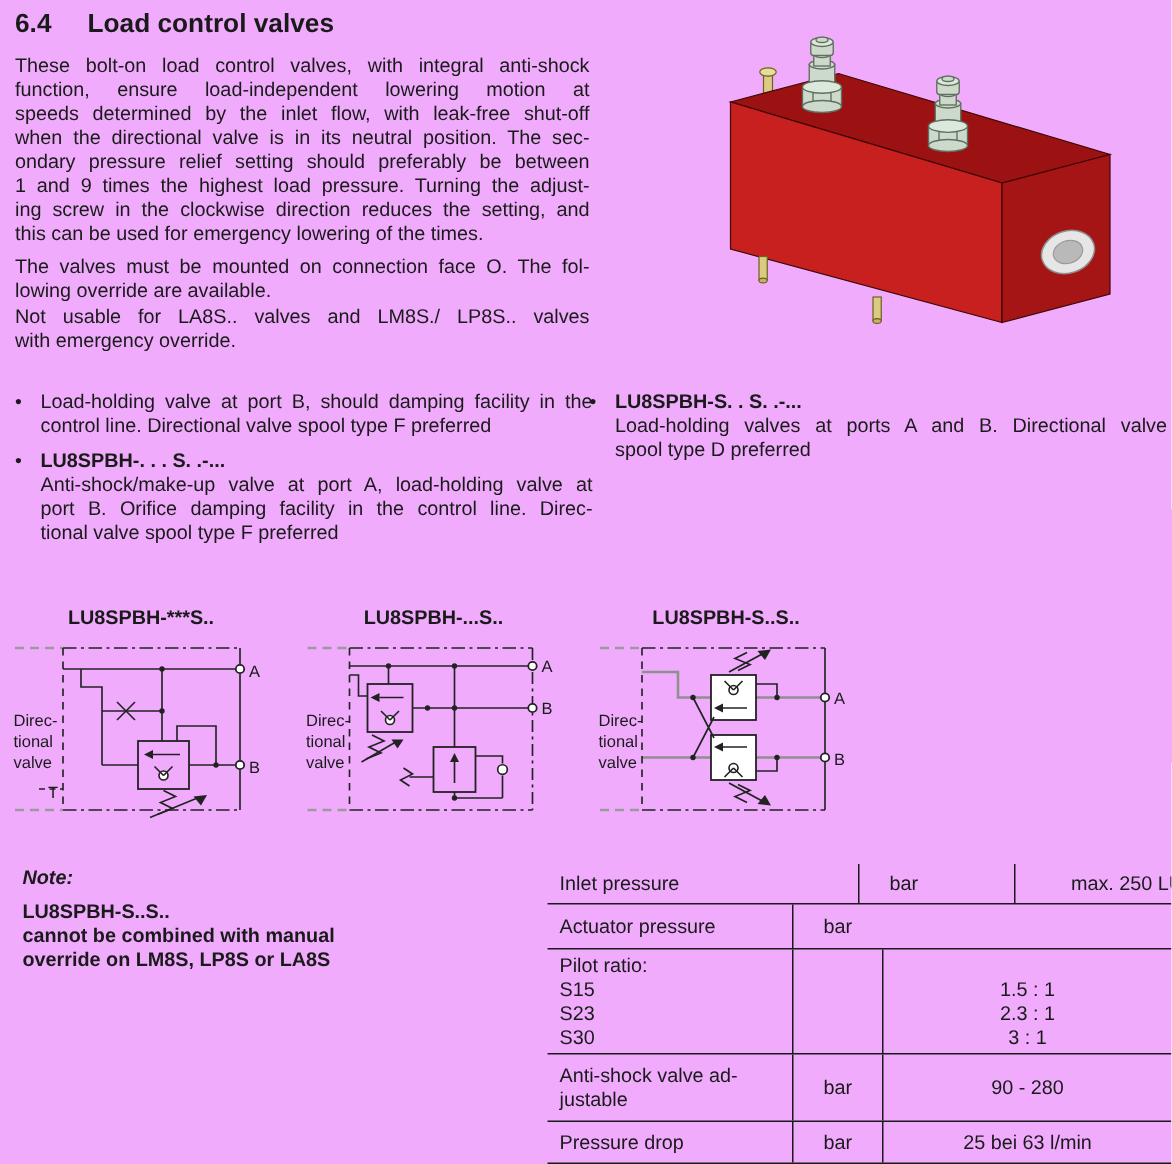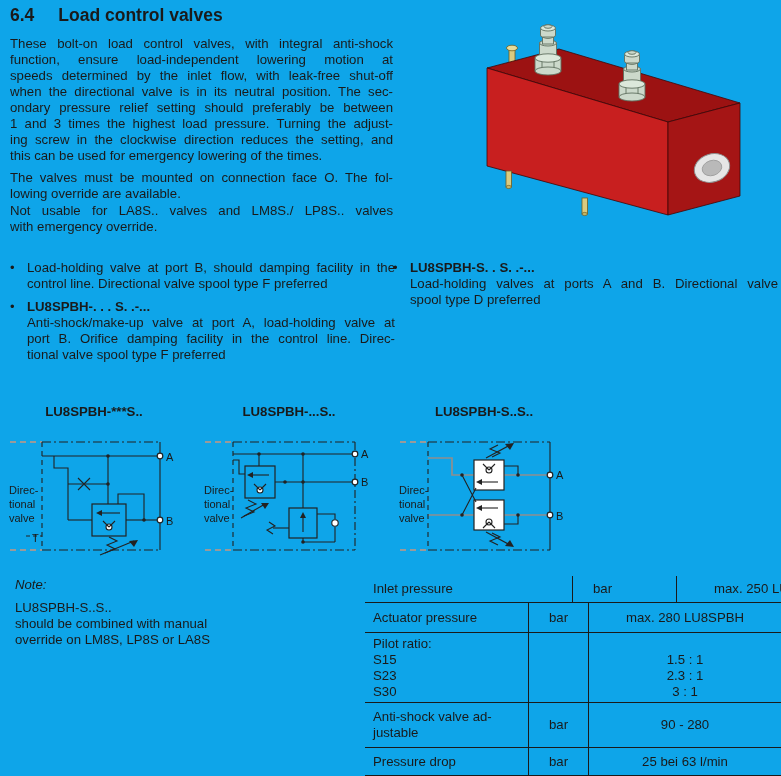--- a/index.html
+++ b/index.html
@@ -1,32 +1,32 @@
 <!DOCTYPE html>
 <html><head>
 <meta charset="utf-8">
 <style>
   html,body{margin:0;padding:0;background:#fff;}
-  .page{position:relative;width:781px;height:776px;background:#0ea5e9;overflow:hidden;
+  .page{position:relative;width:781px;height:776px;background:#f0abfc;overflow:hidden;
         font-family:"Liberation Sans",sans-serif;color:#1a1a1a;}
   .h1{position:absolute;left:10px;top:5px;font-size:17.5px;font-weight:bold;}
   .h1 .num{display:inline-block;margin-right:24px;}
   .para{position:absolute;left:10px;width:383px;font-size:13.2px;line-height:16px;}
   .jline{text-align:justify;text-align-last:justify;}
   .jline.last{text-align-last:left;}
   .line{white-space:nowrap;}
   .bullets{position:absolute;font-size:13.2px;line-height:16px;}
   .bullet-item{display:grid;grid-template-columns:17px 1fr;margin-bottom:7px;}
   .bullet-mark{font-size:13px;}
   .bullet-code{font-weight:bold;}
   .diag-block{position:absolute;top:404px;width:172px;}
-  .diag-title{text-align:center;font-size:13.2px;font-weight:bold;margin-bottom:15px;}
+  .diag-title{text-align:center;font-size:13.2px;font-weight:bold;margin-bottom:5px;}
   .diag svg{display:block;}
   .diag text{font-family:"Liberation Sans",sans-serif;font-size:11px;fill:#1a1a1a;}
-  .note{position:absolute;left:15px;top:577px;font-size:13.2px;line-height:16px;}
+  .note{position:absolute;left:15px;top:577px;font-size:13.2px;line-height:16px;font-weight:bold;}
   .note-label{font-style:italic;margin-bottom:7px;}
   .spec-table{position:absolute;left:365px;top:576px;width:416px;font-size:13.2px;line-height:16px;}
   .trow{display:grid;grid-template-columns:163px 60px 193px;border-bottom:1.4px solid #1a1a1a;box-sizing:border-box;}
   .tcell{display:flex;flex-direction:column;justify-content:center;box-sizing:border-box;padding:2px 4px;}
   .tcell.param{padding-left:8px;}
   .tcell.unit,.tcell.value{border-left:1.3px solid #1a1a1a;}
   .tcell.unit div,.tcell.value div{text-align:center;}
   .r1{height:27px;gap:44px;} .r2{height:30px;} .r3{height:70px;} .r4{height:45px;} .r5{height:28px;}
   .product{position:absolute;left:440px;top:8px;}
 </style>
@@ -38,21 +38,21 @@
   <div class="h1">
     <span class="num">6.4</span><span>Load control valves</span>
   </div>
 
   <div class="para" style="top:36px;">
       <div class="jline">These bolt-on load control valves, with integral anti-shock</div>
       <div class="jline">function, ensure load-independent lowering motion at</div>
       <div class="jline">speeds determined by the inlet flow, with leak-free shut-off</div>
       <div class="jline">when the directional valve is in its neutral position. The sec-</div>
       <div class="jline">ondary pressure relief setting should preferably be between</div>
-      <div class="jline">1 and 3 times the highest load pressure. Turning the adjust-</div>
+      <div class="jline">1 and 9 times the highest load pressure. Turning the adjust-</div>
       <div class="jline">ing screw in the clockwise direction reduces the setting, and</div>
       <div class="jline last">this can be used for emergency lowering of the times.</div>
     </div>
   <div class="para" style="top:170px;">
       <div class="jline">The valves must be mounted on connection face O. The fol-</div>
       <div class="jline last">lowing override are available.</div>
     </div>
   <div class="para" style="top:203px;">
       <div class="jline">Not usable for LA8S.. valves and LM8S./ LP8S.. valves</div>
       <div class="jline last">with emergency override.</div>
@@ -292,21 +292,21 @@
       <text x="1" y="60">Direc-</text>
       <text x="1" y="74">tional</text>
       <text x="1" y="88">valve</text>
     </svg>
   </div>
 
   <div class="note">
     <div class="note-label">Note:</div>
     <div>
         <div class="line">LU8SPBH-S..S..</div>
-        <div class="line">should be combined with manual</div>
+        <div class="line">cannot be combined with manual</div>
         <div class="line last">override on LM8S, LP8S or LA8S</div>
       </div>
   </div>
 
   <div class="spec-table">
     <div class="trow r1">
       <div class="tcell param">
           <div class="line last">Inlet pressure</div>
         </div>
       <div class="tcell unit">
@@ -315,23 +315,20 @@
       <div class="tcell value">
           <div class="line last">max. 250 LU8SPBH</div>
         </div>
     </div>
     <div class="trow r2">
       <div class="tcell param">
           <div class="line last">Actuator pressure</div>
         </div>
       <div class="tcell unit">
           <div>bar</div>
-        </div>
-      <div class="tcell value">
-          <div class="line last">max. 280 LU8SPBH</div>
         </div>
     </div>
     <div class="trow r3">
       <div class="tcell param">
           <div class="line">Pilot ratio:</div>
           <div class="line">S15</div>
           <div class="line">S23</div>
           <div class="line last">S30</div>
         </div>
       <div class="tcell unit">

